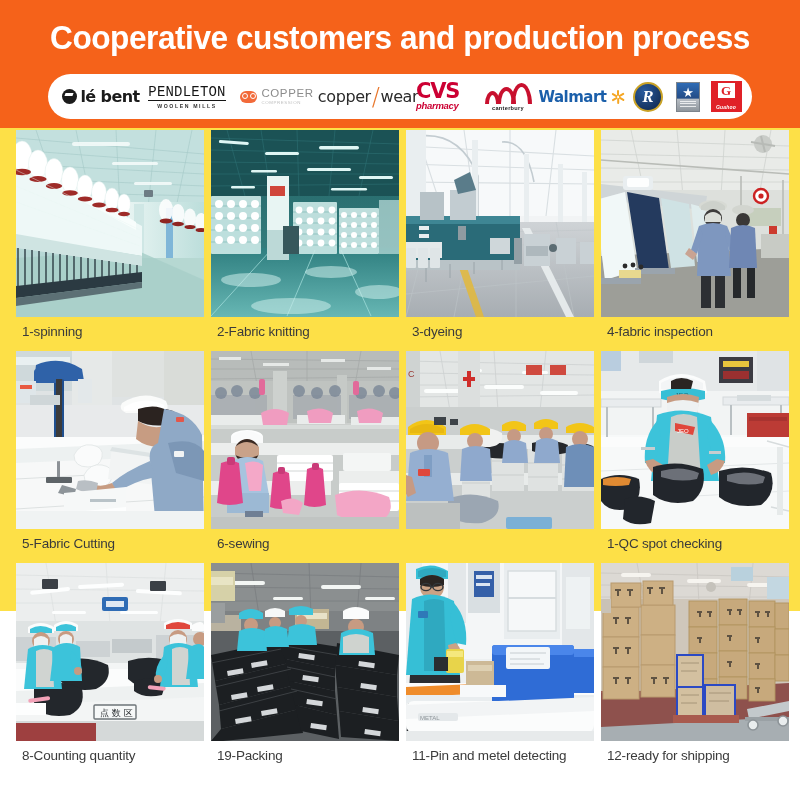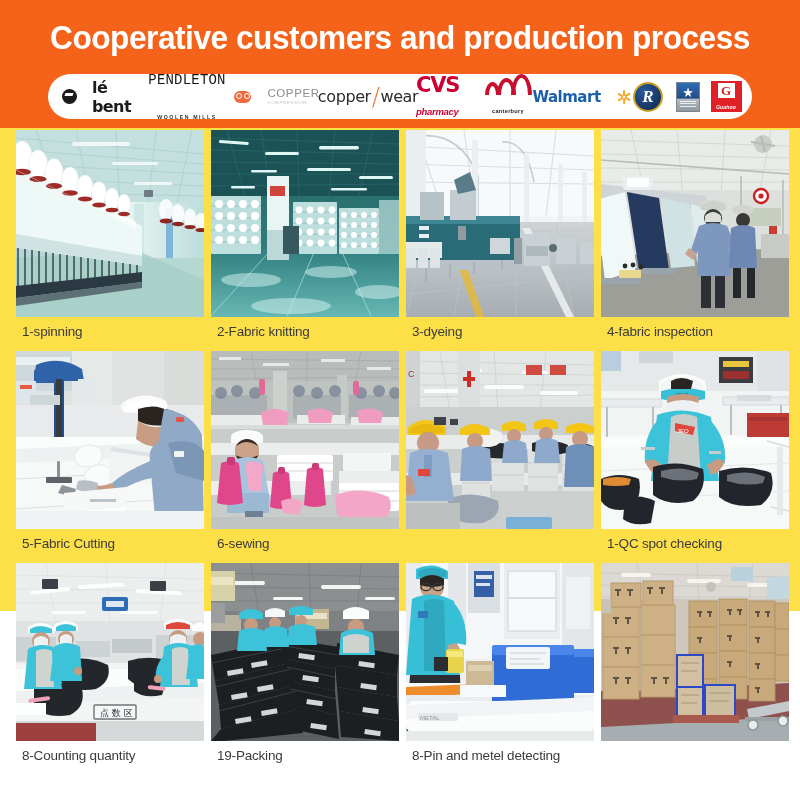--- a/index.html
+++ b/index.html
@@ -56,21 +56,20 @@
     padding: 0 14px;
     box-sizing: border-box;
   }
   .logo {
     flex: 0 0 auto;
     height: 34px;
     display: flex;
     align-items: center;
     justify-content: center;
     position: relative;
-    gap: 12px;
   }
 
   
   .lg-lebent { width: 78px; }
   .lb-mark {
     width: 15px; height: 15px; border-radius: 50%;
     background: #1b1b1b; margin-right: 3px;
     position: relative; flex: 0 0 auto;
   }
   .lb-mark:after{
@@ -1246,21 +1245,21 @@
               <rect x="0" y="138" width="188" height="32" rx="8" fill="#fbfcfc"></rect>
               <path d="M0 142 L188 134 L188 148 L0 156 Z" fill="#f2f4f5"></path>
               <rect x="12" y="150" width="40" height="8" rx="2" fill="#e4e8ea"></rect>
               <text x="14" y="157" font-family="Liberation Sans, sans-serif" font-size="6" fill="#8d9499">METAL</text>
             </g>
             <rect x="0" y="168" width="188" height="10" fill="#e7eaeb"></rect>
             <rect x="54" y="122" width="46" height="12" fill="#f7f9fa"></rect>
             <rect x="28" y="94" width="14" height="14" fill="#2a2d31"></rect>
           </svg>
         </div>
-        <div class="caption">8-Pin and metel detecting</div>
+        <div class="caption">11-Pin and metel detecting</div>
       </div>
 
       <div class="cell">
         <div class="thumb">
           <svg viewBox="0 0 188 178" preserveAspectRatio="none">
             <rect width="188" height="178" fill="#d6cfc6"></rect>
             <rect y="0" width="188" height="42" fill="#dcd9d4"></rect>
             <g stroke="#c9c6c1" stroke-width="0.8">
               <path d="M0 10 L188 14 M0 22 L188 24 M0 34 L188 34"></path>
               <path d="M36 0 L44 42 M96 0 L98 42 M152 0 L148 42"></path>
@@ -1379,18 +1378,19 @@
 
             <g>
               <path d="M146 146 L188 138 L188 148 L148 156 Z" fill="#c3c9cc"></path>
               <rect x="144" y="154" width="44" height="4" fill="#9aa1a5"></rect>
               <circle cx="152" cy="162" r="5" fill="#e9edee" stroke="#8d9498" stroke-width="1.6"></circle>
               <circle cx="182" cy="158" r="5" fill="#e9edee" stroke="#8d9498" stroke-width="1.6"></circle>
             </g>
             <rect x="0" y="36" width="10" height="14" fill="#c9c2b6"></rect>
           </svg>
         </div>
+        <div class="caption">12-ready for shipping</div>
       </div>
 
     </div>
 
   </div>
 </div>
 
 </body></html>

